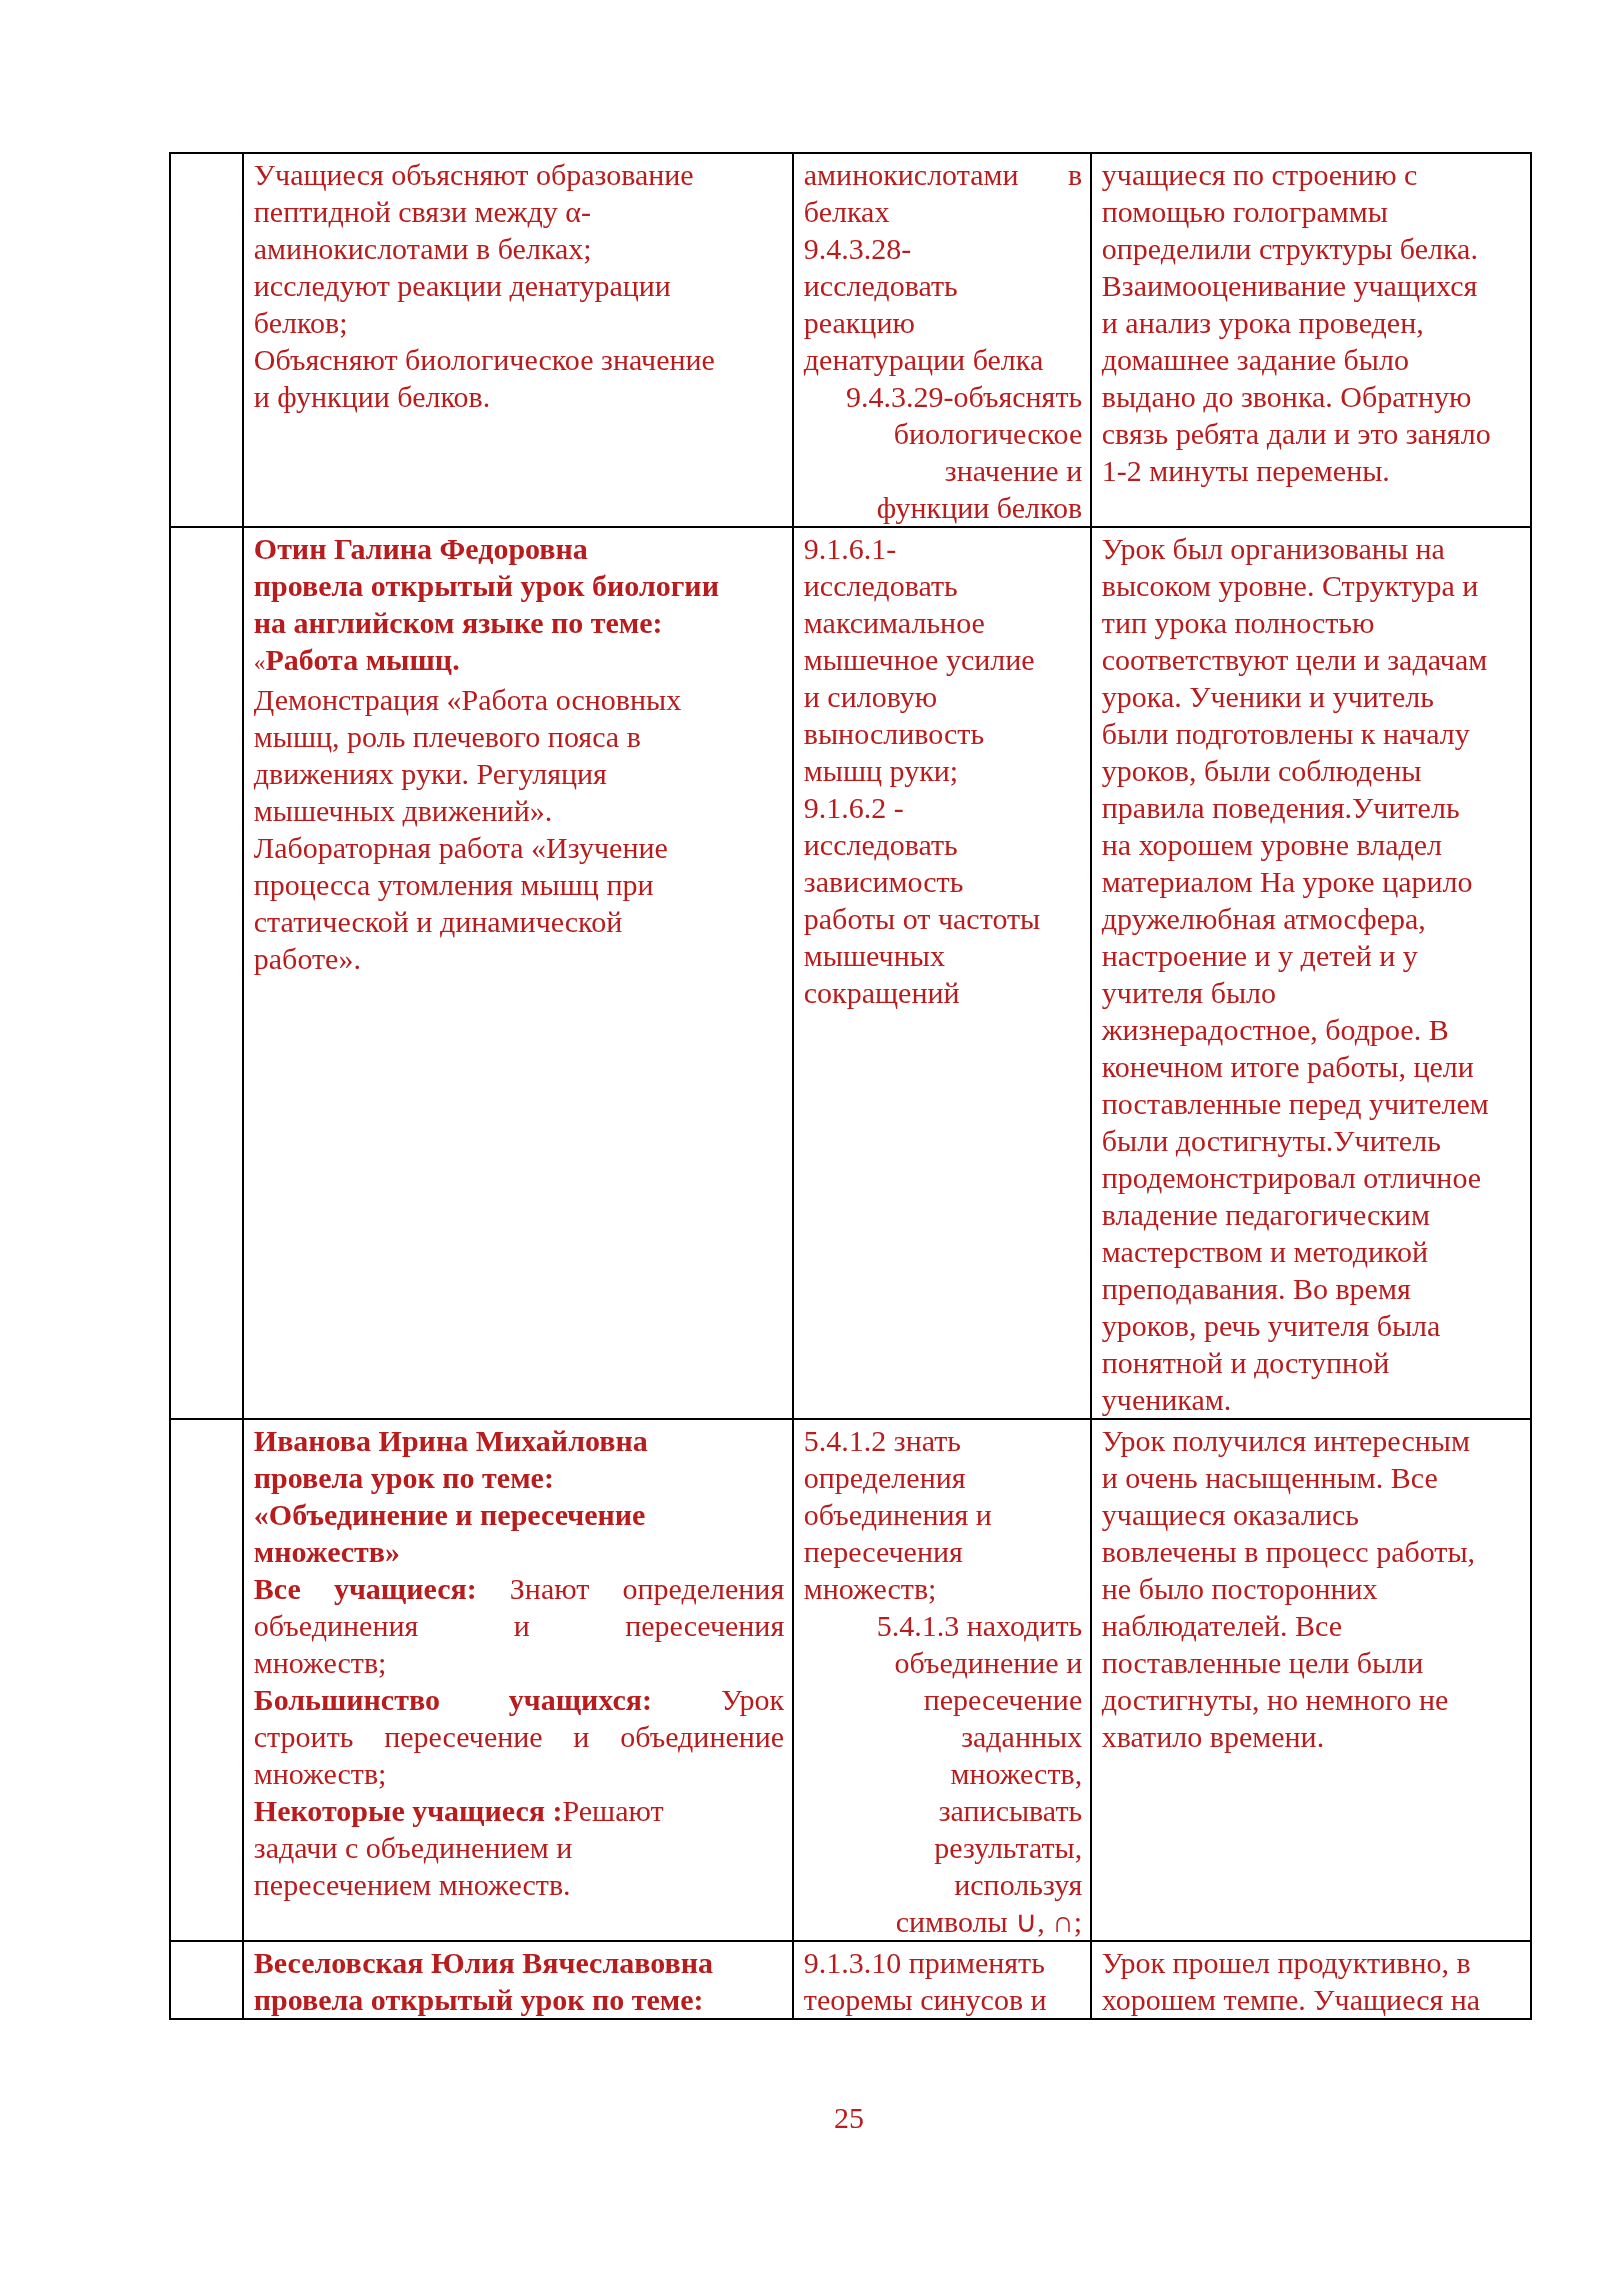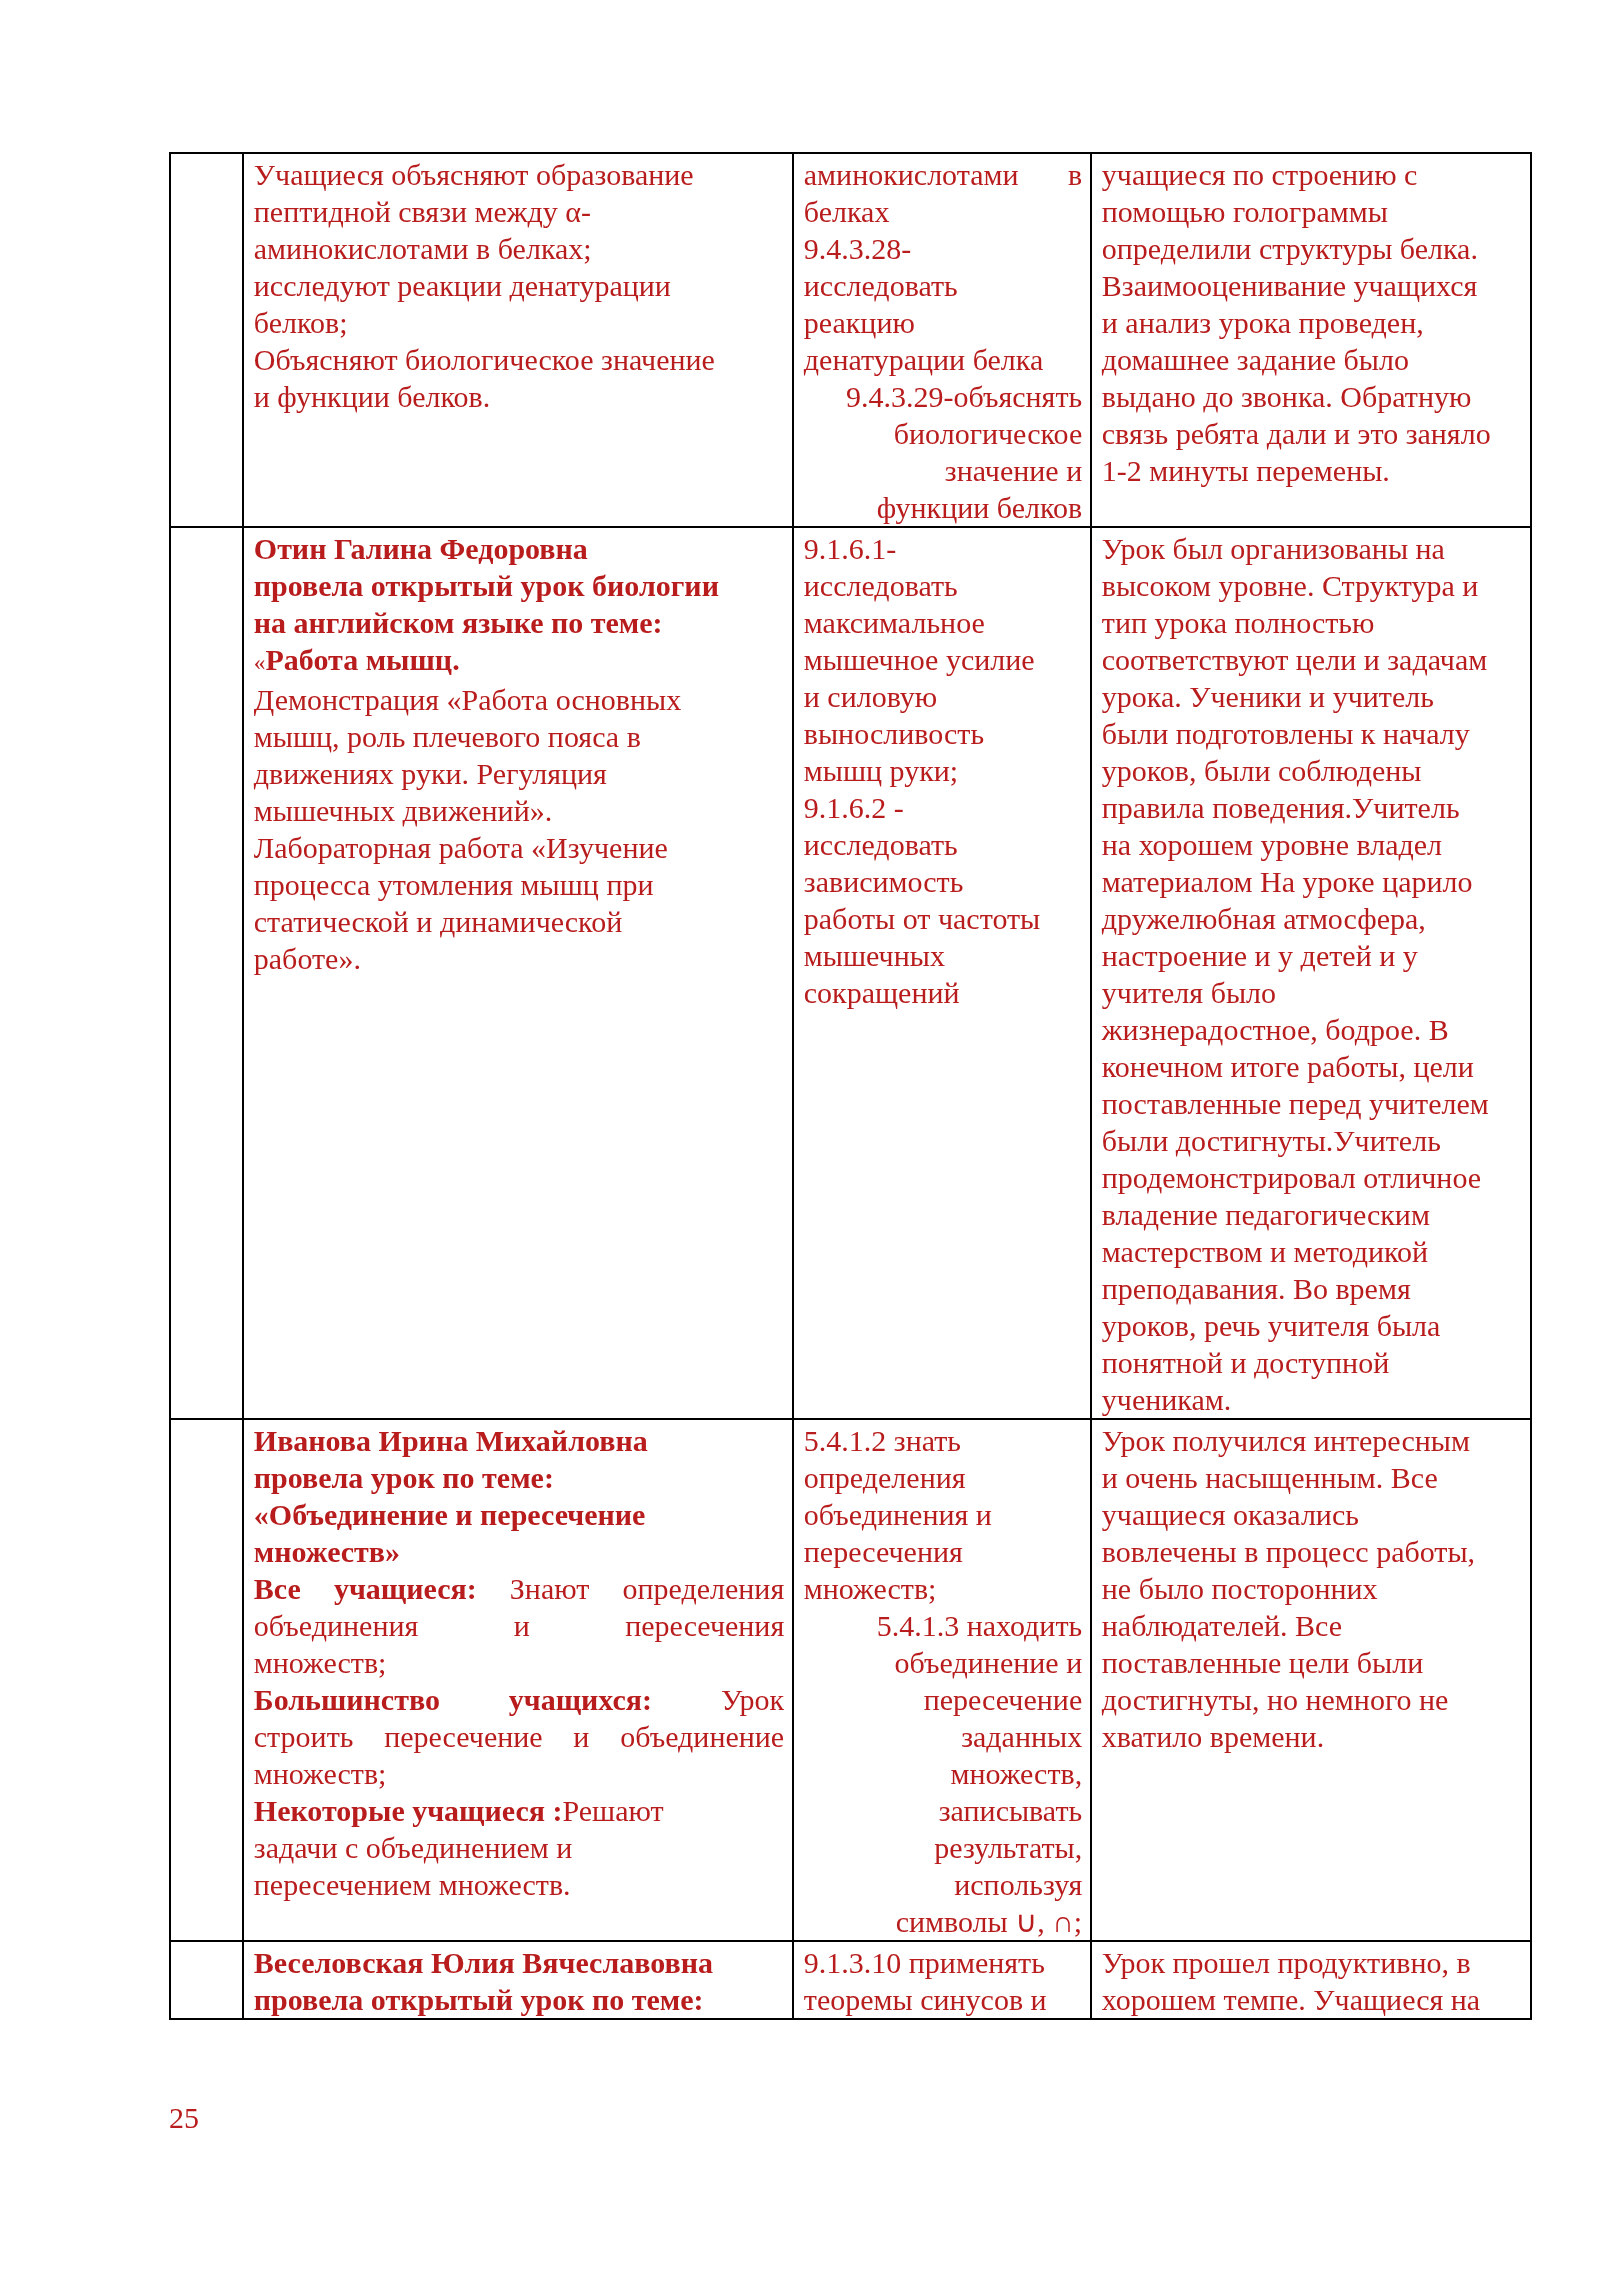--- a/index.html
+++ b/index.html
@@ -40,21 +40,21 @@
   .pre { white-space: pre-line; }
   .ctr { text-align: right; }
   .jl { text-align: justify; height: 37px; overflow: hidden; }
   .jl::after { content: ""; display: inline-block; width: 100%; height: 0; }
   .guillemet { font-size: 23.5px; }
   .pageno {
     position: absolute;
     left: 169px;
     width: 1360px;
     top: 2099px;
-    text-align: left;
+    text-align: center;
     font-size: 30px;
     line-height: 37px;
   }
 </style>
 </head>
 <body>
 
 <div class="page">
 
   <table class="tbl">

